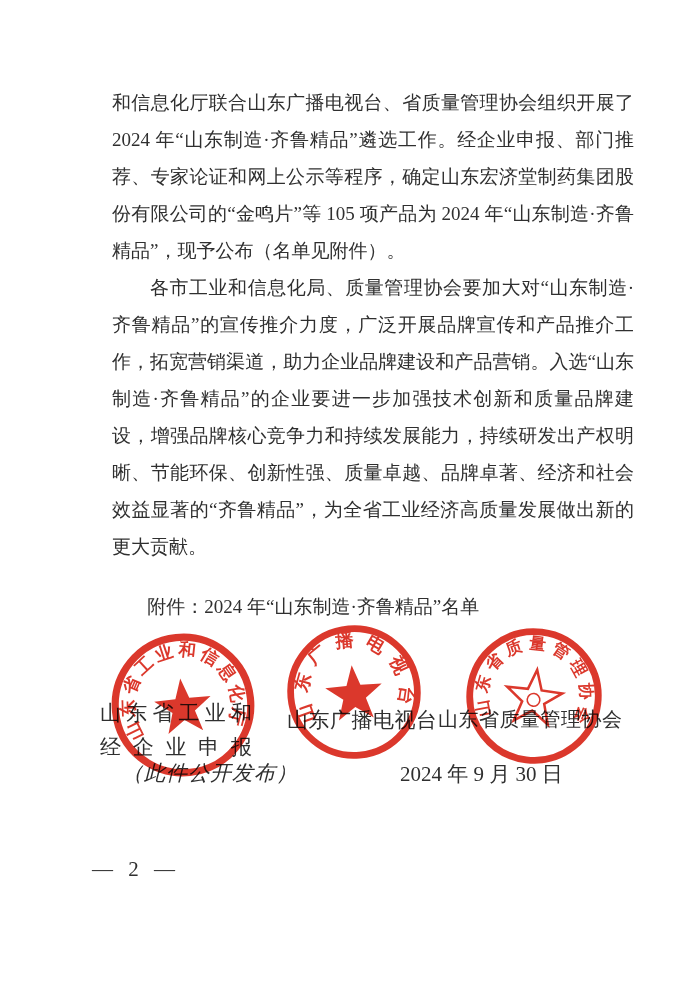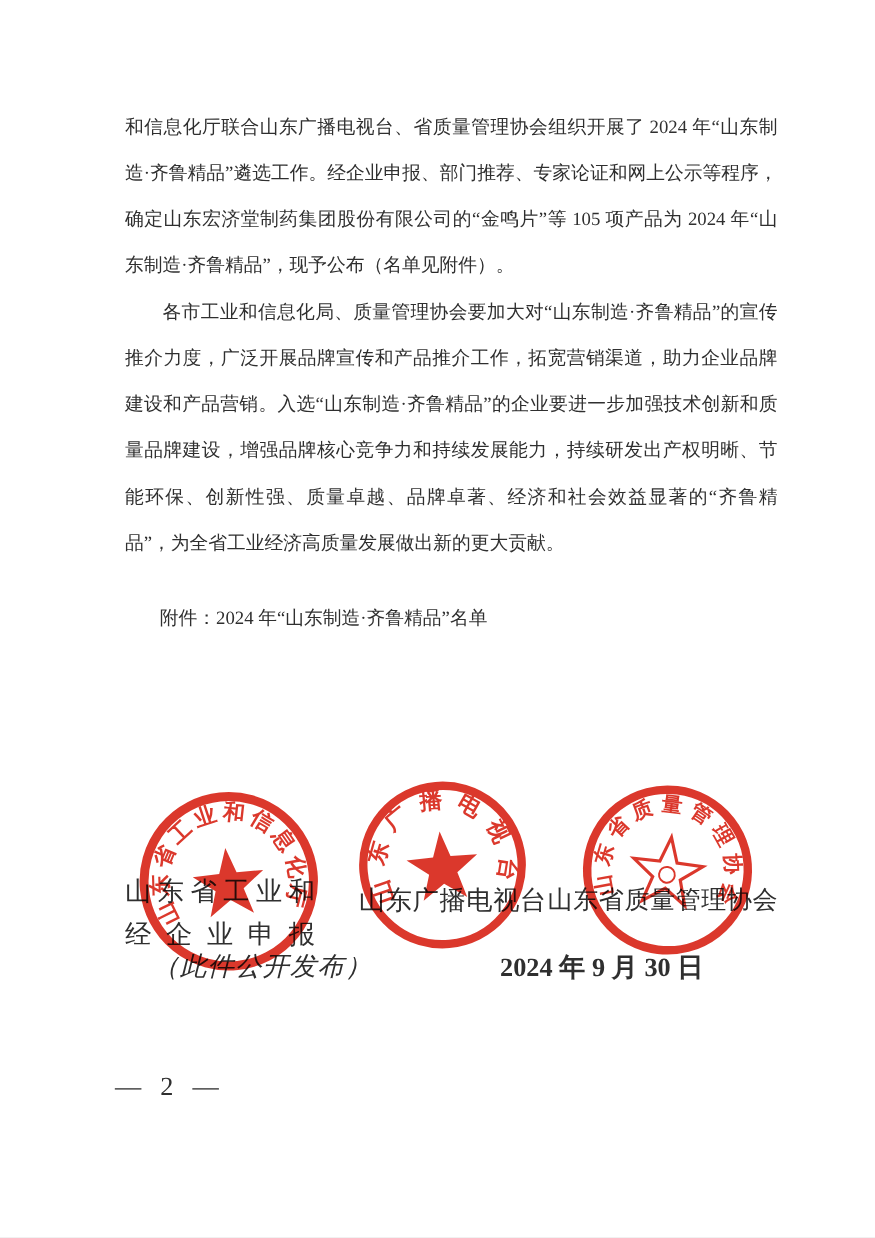--- a/index.html
+++ b/index.html
@@ -16,24 +16,24 @@
     width: 700px;
     height: 990px;
     background: var(--paper);
     overflow: hidden;
     color: var(--ink);
   }
 
   
   .doc-text {
     position: absolute;
-    left: 100px;
+    left: 112px;
     top: 84px;
     width: 522px;
-    font-size: 15px;
+    font-size: 19px;
     line-height: 37px;
     text-align: justify;
     color: var(--ink);
   }
   .doc-text p { margin: 0; }
   .indent { text-indent: 2em; }
   .attachment {
     margin-top: 23px !important;
     text-indent: 1.86em;
   }
@@ -46,21 +46,21 @@
     white-space: nowrap;
   }
   .sig-org1 { left: 100px; top: 696px; width: 152px; line-height: 34px; }
   .sig-org1 .jline {
     text-align: justify;
     text-align-last: justify;
     white-space: normal;
   }
   .sig-org2 { left: 287px; top: 706px; letter-spacing: 0.5px; }
   .sig-org3 { left: 438px; top: 706px; font-size: 20px; letter-spacing: 0.5px; }
-  .sig-date { left: 400px; top: 760px; font-weight: bold; }
+  .sig-date { left: 400px; top: 760px; }
   .sig-note { left: 122px; top: 759px; letter-spacing: 1px; font-style: italic; }
 
   .page-num {
     position: absolute;
     left: 92px;
     top: 857px;
     font-size: 21px;
     letter-spacing: 5px;
     color: var(--ink);
   }

